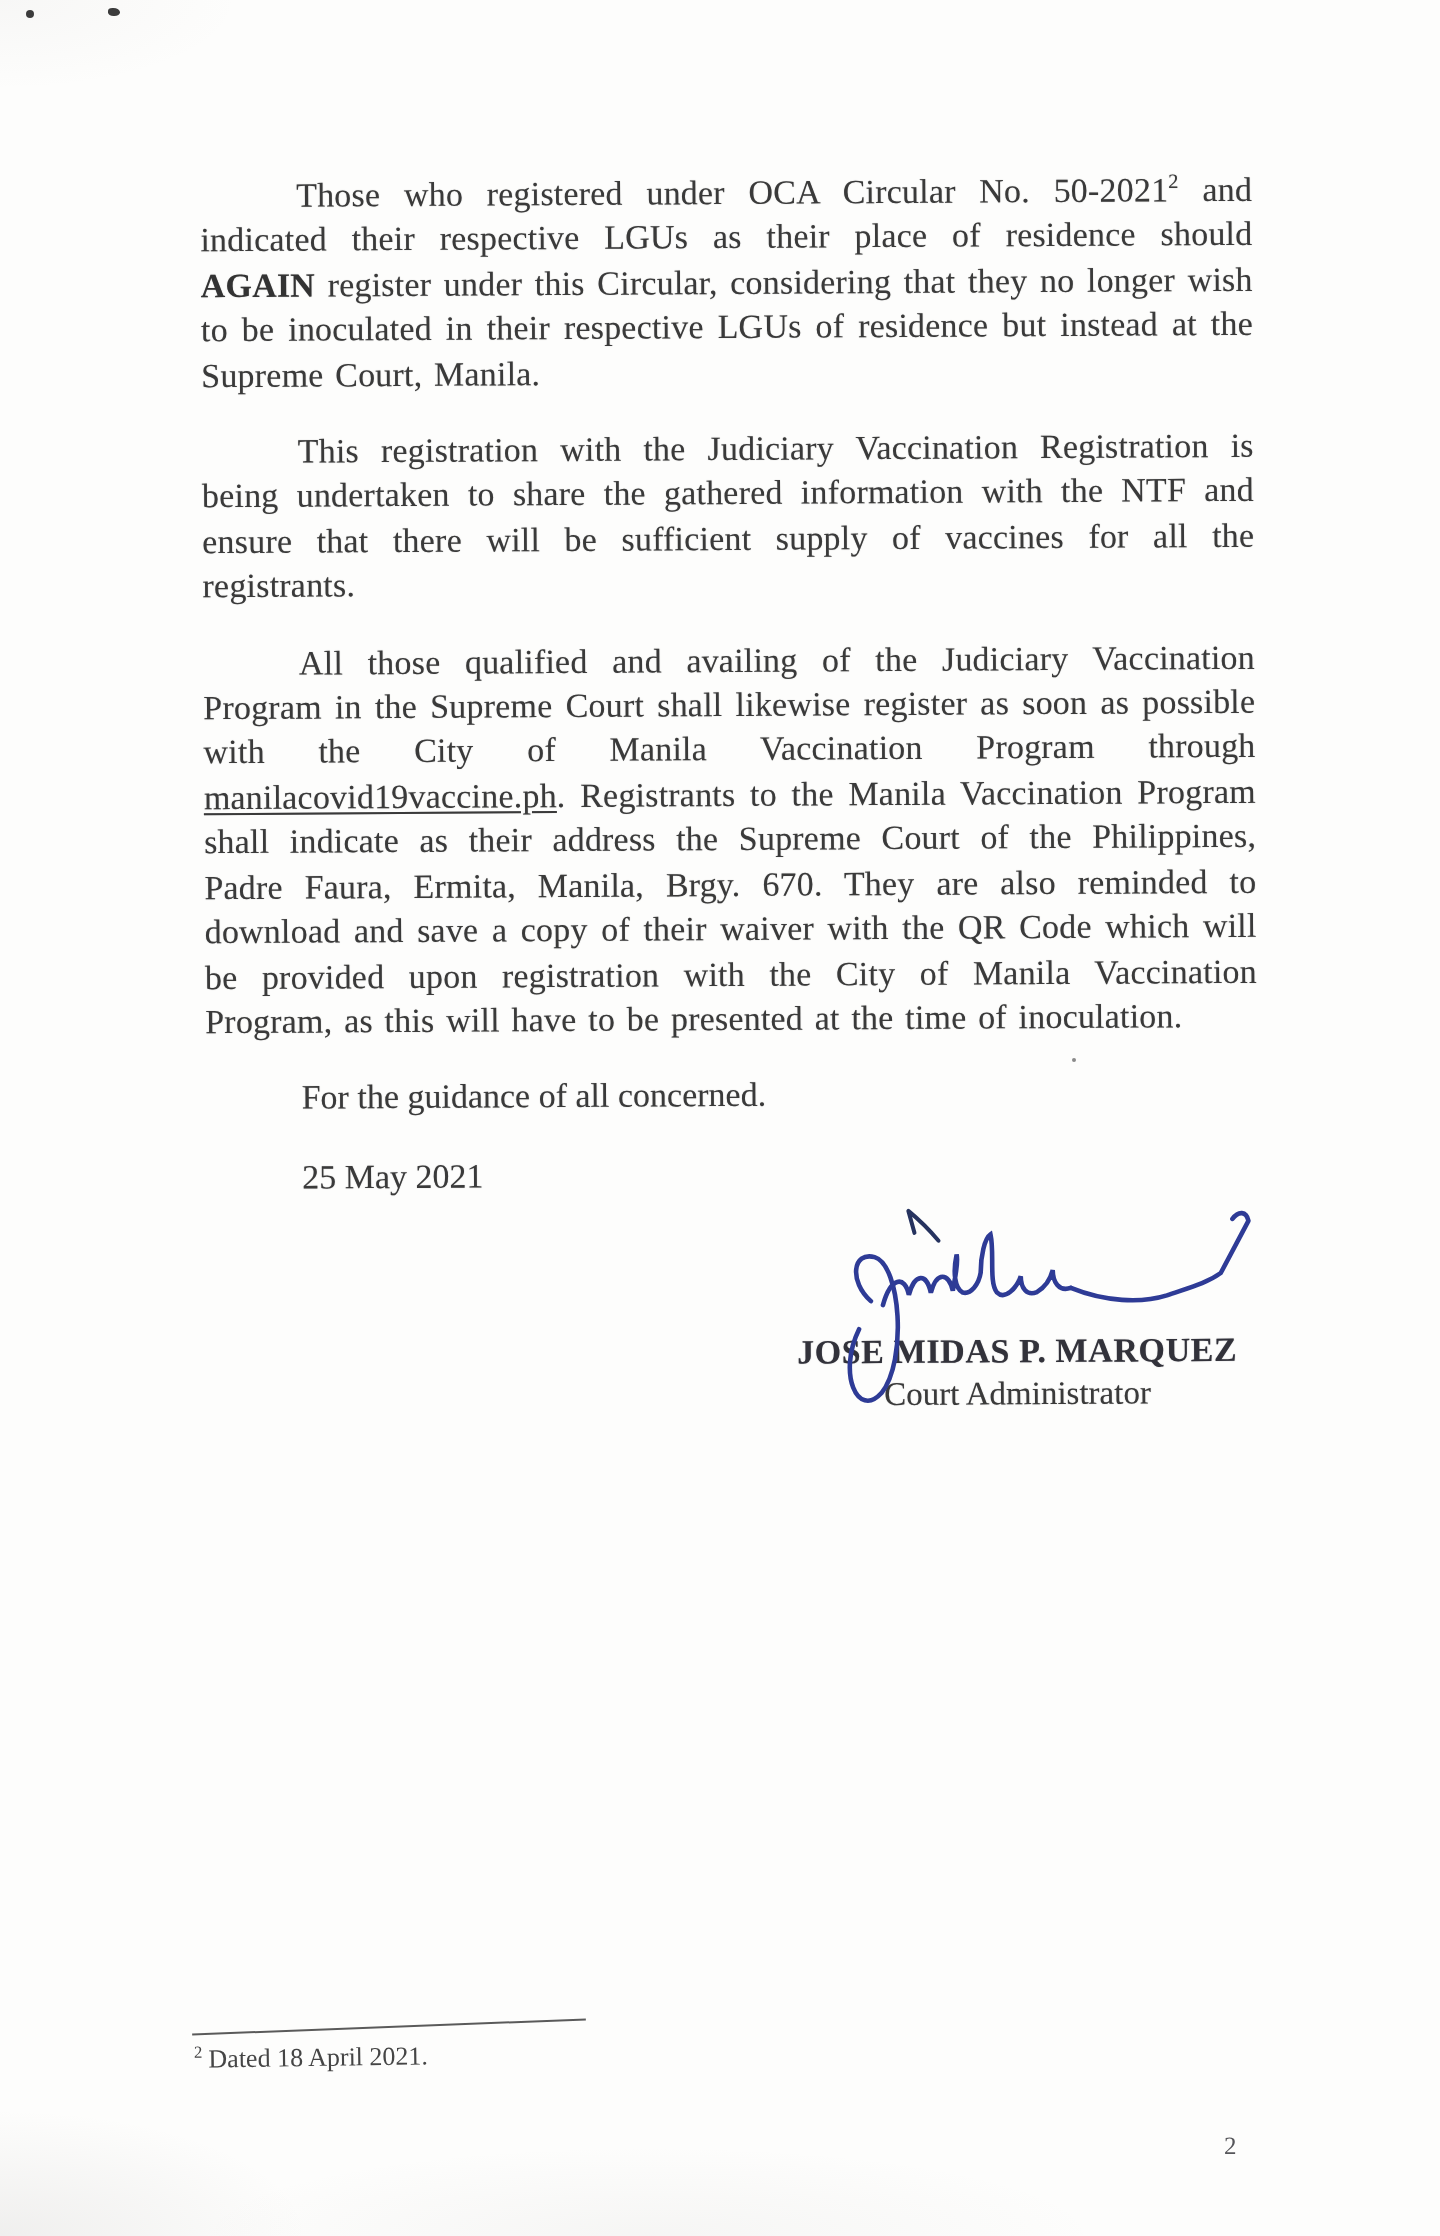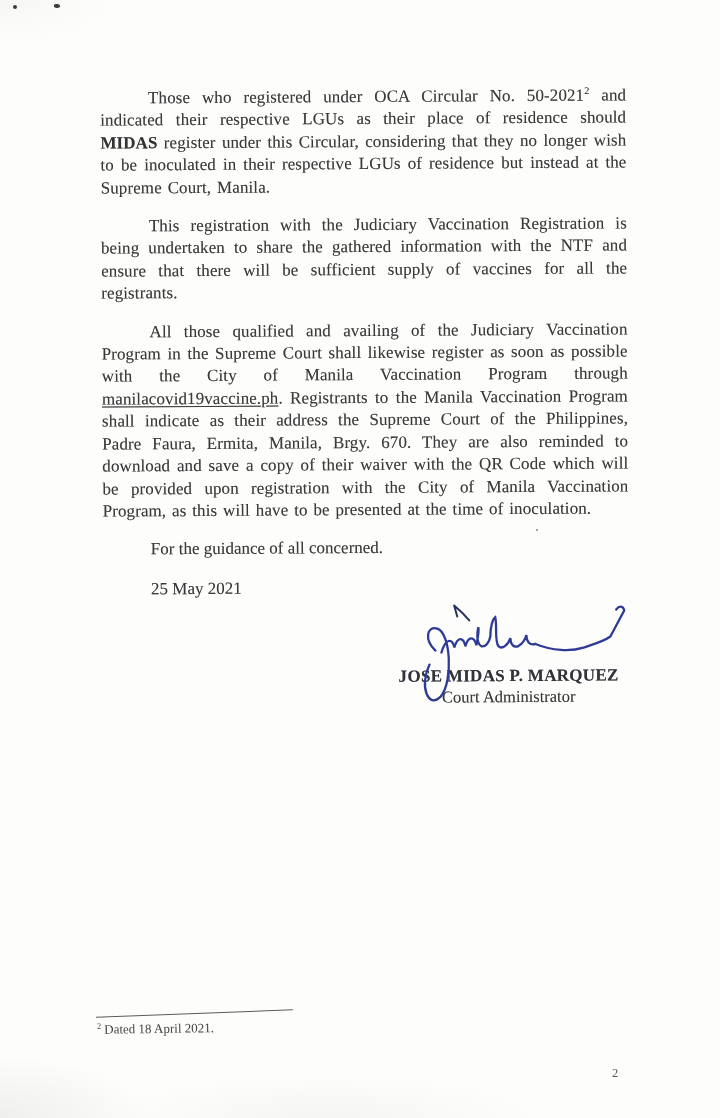--- a/index.html
+++ b/index.html
@@ -98,21 +98,21 @@
 
 <div class="sheet">
 
   <span class="speck s1"></span>
   <span class="speck s2"></span>
   <span class="speck s3"></span>
 
   <div class="content">
 
     <div>
-        <p class="para"><span>Those who registered under OCA Circular No. 50-2021</span><sup>2</sup><span> and indicated their respective LGUs as their place of residence should </span><b>MIDAS</b><span> register under this Circular, considering that they no longer wish to be inoculated in their respective LGUs of residence but instead at the Supreme Court, Manila.</span></p>
+        <p class="para"><span>Those who registered under OCA Circular No. 50-2021</span><sup>2</sup><span> and indicated their respective LGUs as their place of residence should </span><b>AGAIN</b><span> register under this Circular, considering that they no longer wish to be inoculated in their respective LGUs of residence but instead at the Supreme Court, Manila.</span></p>
         <p class="para"><span>This registration with the Judiciary Vaccination Registration is being undertaken to share the gathered information with the NTF and ensure that there will be sufficient supply of vaccines for all the registrants.</span></p>
         <p class="para"><span>All those qualified and availing of the Judiciary Vaccination Program in the Supreme Court shall likewise register as soon as possible with the City of Manila Vaccination Program through </span><span class="u">manilacovid19vaccine.ph</span><span>.  Registrants to the Manila Vaccination Program shall indicate as their address the Supreme Court of the Philippines, Padre Faura, Ermita, Manila, Brgy. 670. They are also reminded to download and save a copy of their waiver with the QR Code which will be provided upon registration with the City of Manila Vaccination Program, as this will have to be presented at the time of inoculation.</span></p>
       </div>
 
     <p class="closing">For the guidance of all concerned.</p>
 
     <p class="dateline">25 May 2021</p>
 
     <div class="signature-block">
       <svg class="signature-ink" viewBox="0 0 226 118" fill="none" xmlns="http://www.w3.org/2000/svg">

